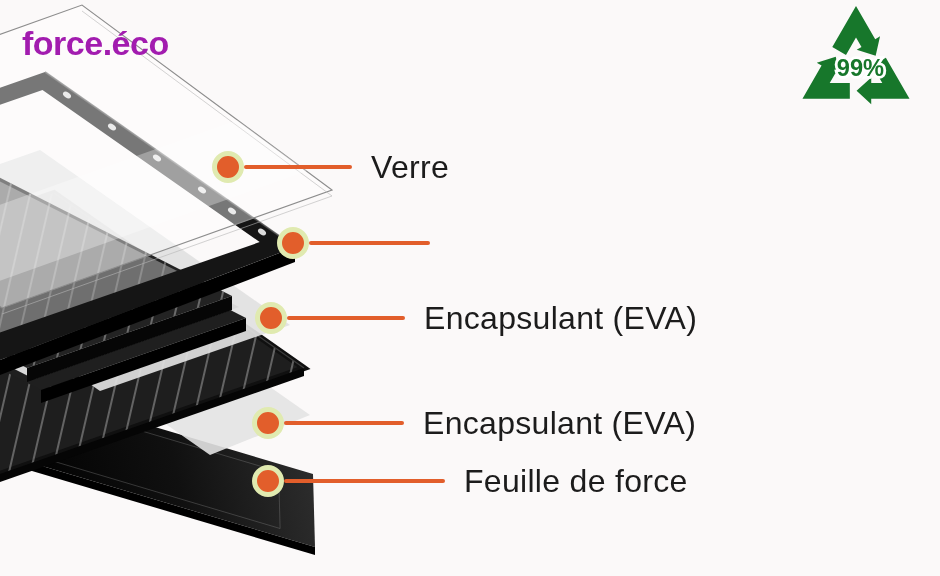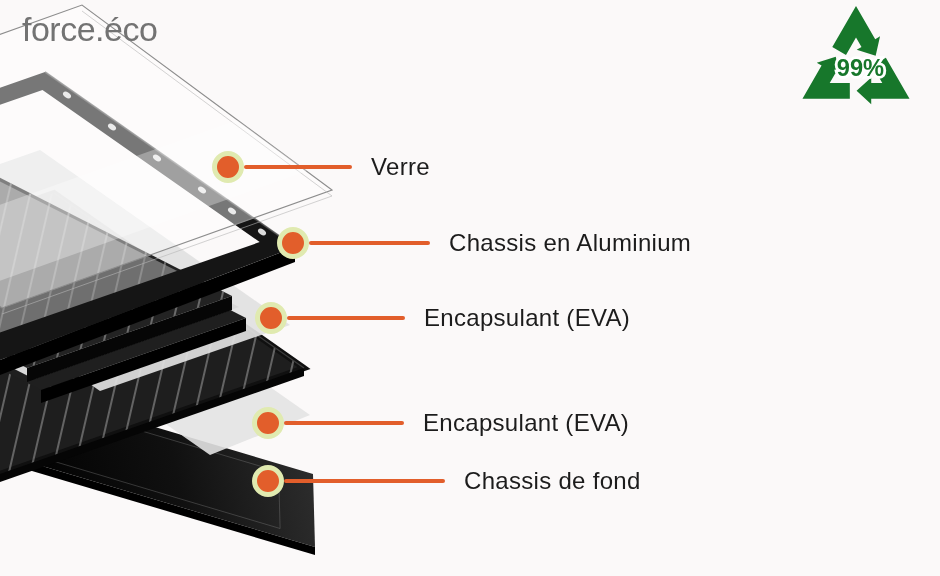--- a/index.html
+++ b/index.html
@@ -4,37 +4,37 @@
 <style>
   html,body{margin:0;padding:0;}
   body{
     width:940px;height:576px;position:relative;overflow:hidden;
     background:#fbf9f9;
     font-family:"Liberation Sans","DejaVu Sans",sans-serif;
   }
   .stage{position:absolute;inset:0;}
   svg.illu{position:absolute;left:0;top:0;}
   .logo{
-    position:absolute;left:22px;top:10px;
-    font-size:34px;font-weight:400;letter-spacing:-0.5px;color:#737373;
+    position:absolute;left:22px;top:24px;
+    font-size:34px;font-weight:700;letter-spacing:-0.5px;color:#a21caf;
   }
   .badge{position:absolute;left:797px;top:6px;width:118px;height:118px;}
   .callout{
     position:absolute;display:flex;align-items:center;height:34px;
   }
   .dot{
     width:22px;height:22px;border-radius:50%;
     background:#e25e2b;border:5px solid #e0eab0;
     box-sizing:content-box;flex:0 0 auto;
   }
   .cline{
     height:4px;background:#e25e2b;border-radius:2px;flex:0 0 auto;
   }
   .clabel{
-    margin-left:19px;font-size:24px;color:#1c1c1c;letter-spacing:0.3px;
+    margin-left:19px;font-size:32px;color:#1c1c1c;letter-spacing:0.3px;
     white-space:nowrap;
   }
 </style>
 </head>
 <body>
 
 <div class="stage">
 
   <svg class="illu" width="470" height="576" viewBox="0 0 470 576">
     <defs>
@@ -114,35 +114,34 @@
 
   <div class="callout" style="left:212px;top:150px">
     <span class="dot"></span>
     <span class="cline" style="width:108px"></span>
     <span class="clabel">Verre</span>
   </div>
 
   <div class="callout" style="left:277px;top:226px">
     <span class="dot"></span>
     <span class="cline" style="width:121px"></span>
-    <span class="clabel">Chassis en Aluminium</span>
   </div>
 
   <div class="callout" style="left:255px;top:301px">
     <span class="dot"></span>
     <span class="cline" style="width:118px"></span>
     <span class="clabel">Encapsulant (EVA)</span>
   </div>
 
 
   <div class="callout" style="left:252px;top:406px">
     <span class="dot"></span>
     <span class="cline" style="width:120px"></span>
     <span class="clabel">Encapsulant (EVA)</span>
   </div>
 
   <div class="callout" style="left:252px;top:464px">
     <span class="dot"></span>
     <span class="cline" style="width:161px"></span>
-    <span class="clabel">Chassis de fond</span>
+    <span class="clabel">Feuille de force</span>
   </div>
 
 </div>
 
 </body></html>

